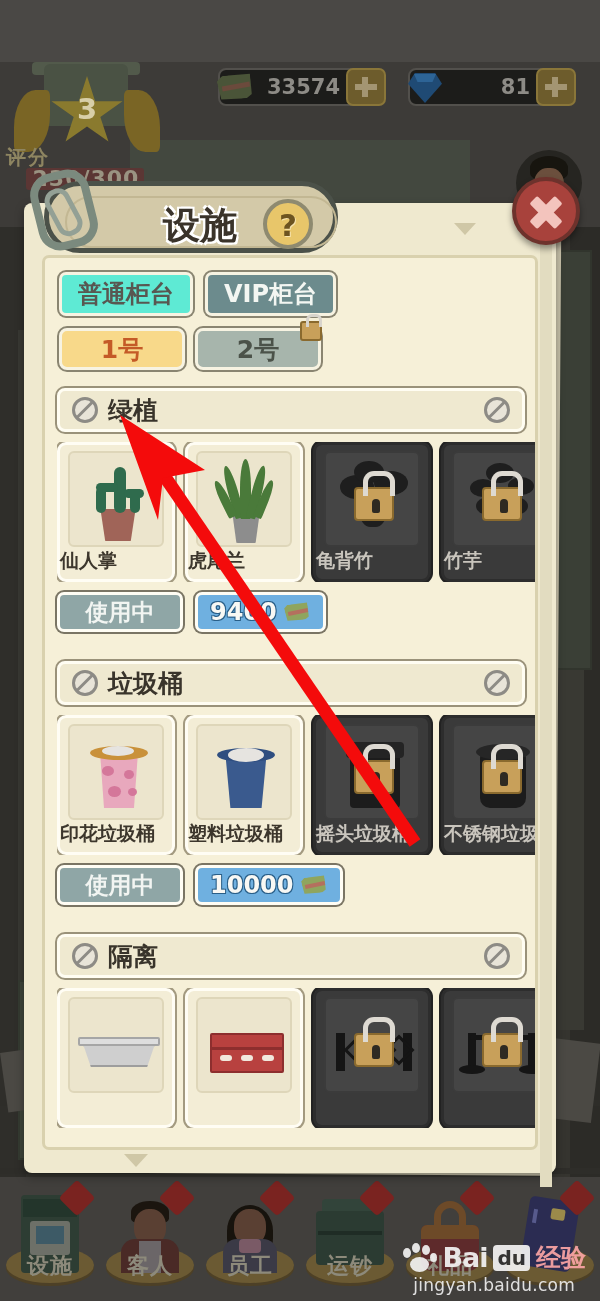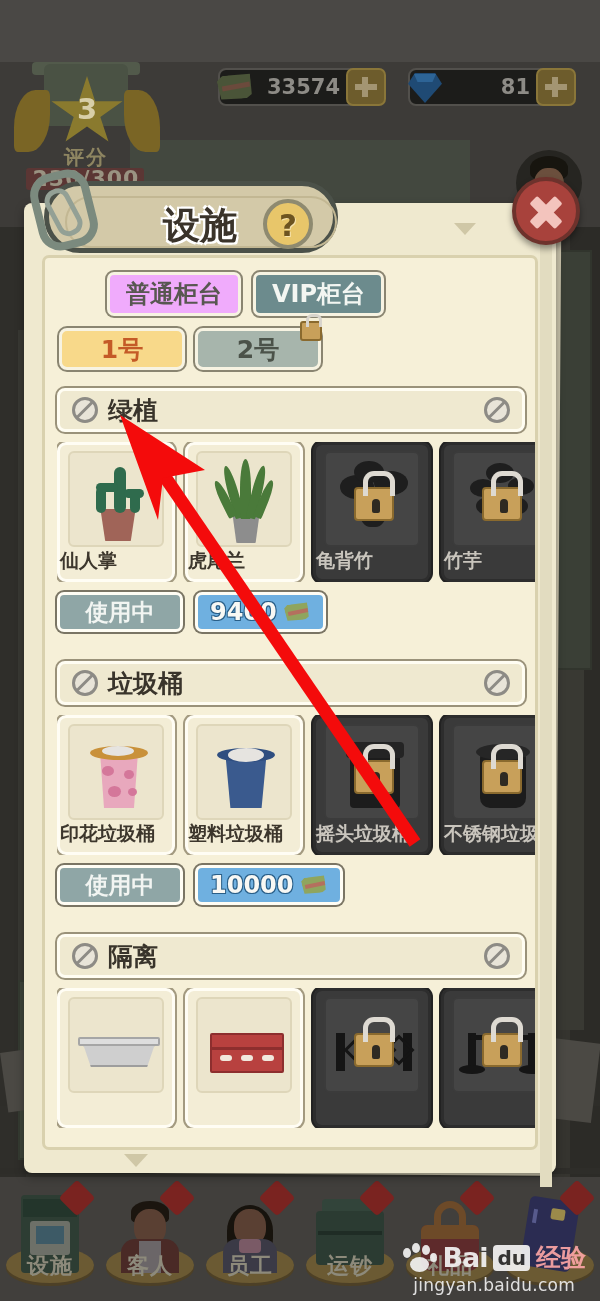--- a/index.html
+++ b/index.html
@@ -76,21 +76,21 @@
     text-align:center; font-size:29px; color:#d8cfa8;
     font-weight:bold; font-family:"DejaVu Sans",sans-serif;
   }
   .rb-laurel-l, .rb-laurel-r {
     position:absolute; top:28px; width:36px; height:62px;
     background:#7a6525; border-radius:60% 10% 60% 10%;
   }
   .rb-laurel-l { left:8px; }
   .rb-laurel-r { right:6px; border-radius:10% 60% 10% 60%; }
   .rb-label {
-    position:absolute; left:0; top:82px; width:160px; text-align:center;
+    position:absolute; left:0; top:82px; width:160px; text-align:left;
     font-size:20px; color:#8e8561; font-weight:bold; letter-spacing:2px;
   }
   .rb-bar {
     position:absolute; left:20px; top:106px; width:118px; height:22px;
     background:#5b3634; border-radius:3px;
   }
   .rb-bar-txt {
     position:absolute; left:10px; top:104px; width:140px; text-align:center;
     font-size:22px; color:#9a9382; font-weight:bold; letter-spacing:1px;
   }
@@ -349,21 +349,21 @@
   .dlg-close::after  { transform:rotate(-45deg); }
 
   
   .tab-row { position:absolute; left:14px; top:14px; display:flex; gap:12px; }
   .tab {
     height:44px; padding:0 16px; border-radius:7px;
     border:3px solid #f7f3e2; display:flex; align-items:center;
     justify-content:center; font-size:24px; font-weight:bold;
     box-shadow:0 0 0 2px #8a8571;
   }
-  .tab.inactive { background:#f0abfc; color:#585751;margin-left:48px; }
+  .tab.inactive { background:#5eead4; color:#585751; }
   .tab.active   { background:#6c8b8d; color:#f3f6f2; }
 
   .num-row { position:absolute; left:14px; top:70px; display:flex; gap:10px; }
   .num-tab {
     position:relative; width:126px; height:42px; border-radius:8px;
     border:3px solid #f7f3e2; display:flex; align-items:center;
     justify-content:center; font-size:25px; font-weight:bold;
     box-shadow:0 0 0 2px #8a8571;
   }
   .num-tab.sel    { background:#f8d98a; color:#c45a27; }

